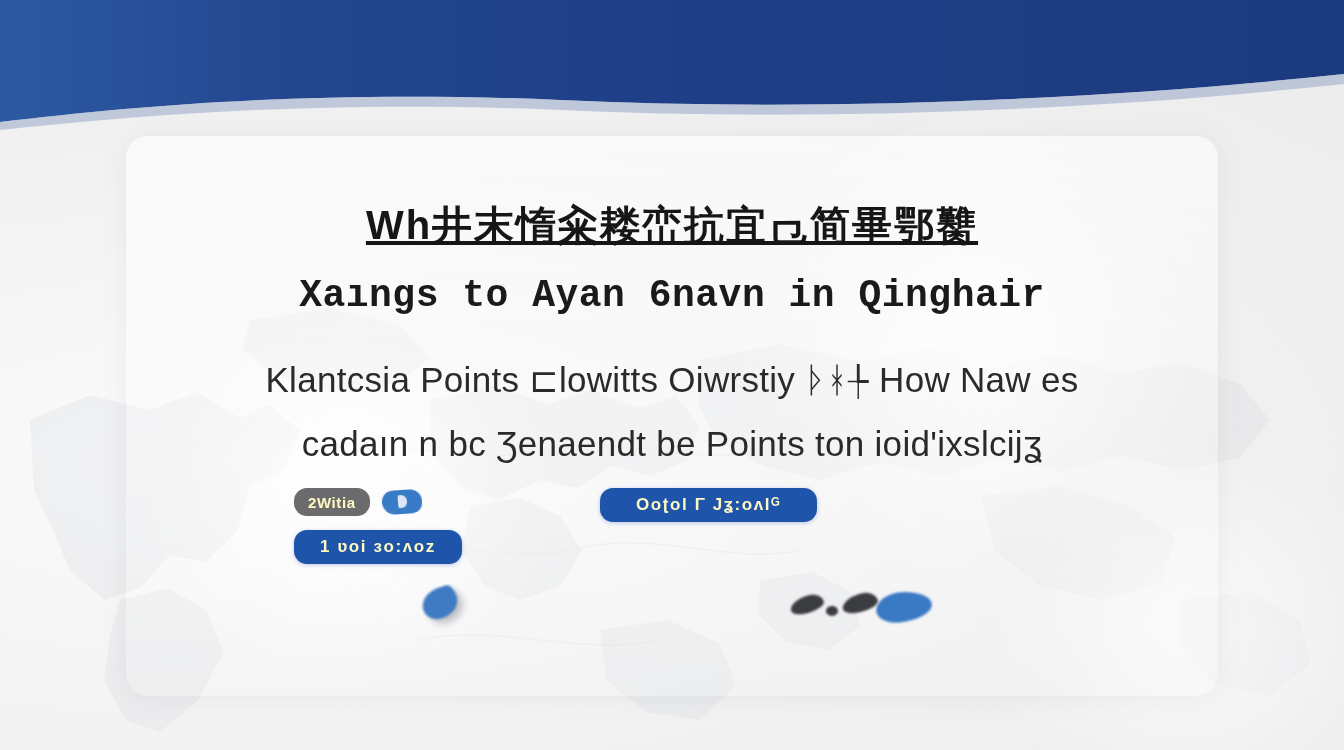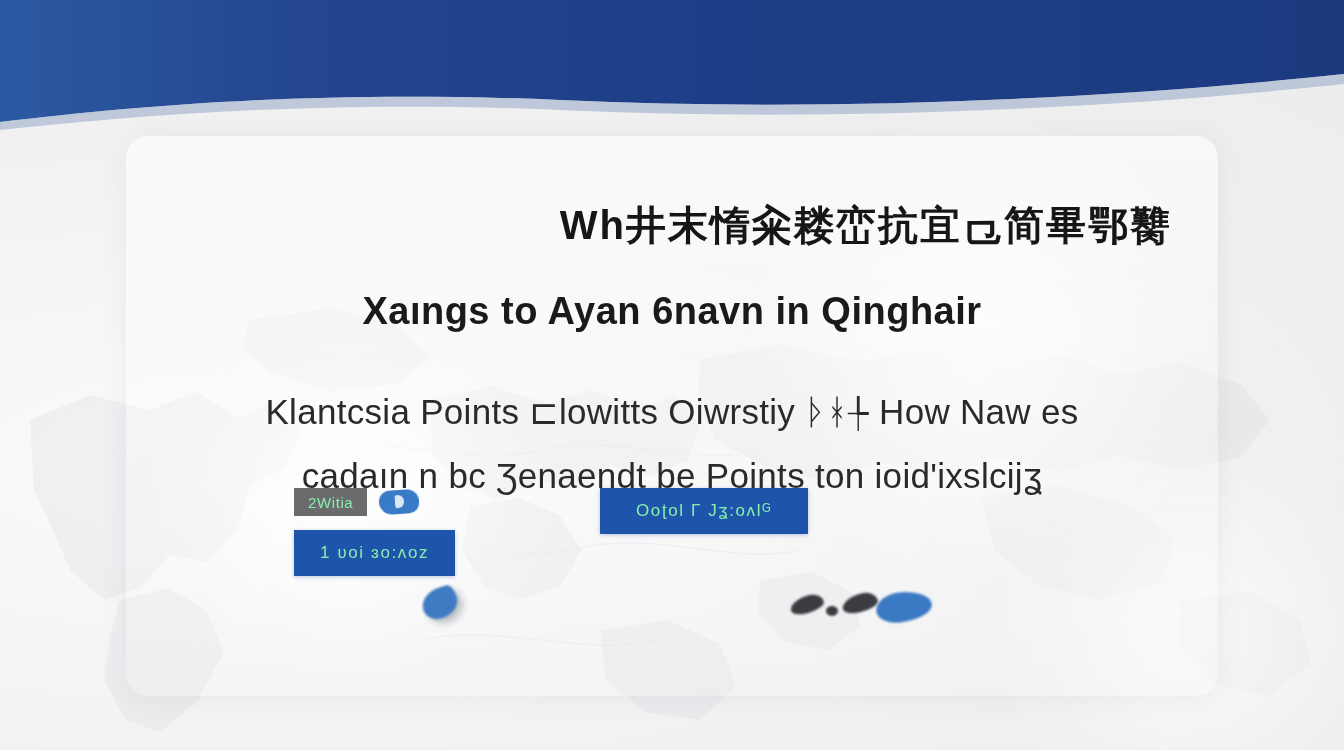--- a/index.html
+++ b/index.html
@@ -66,38 +66,40 @@
     position: absolute;
     left: 0; top: 0; right: 0; bottom: 0;
     padding: 40px 46px;
     box-sizing: border-box;
   }
 
   
   .headline {
     margin: 0;
     padding-top: 26px;
-    text-align: right;
+    text-align: center;
     font-size: 40px;
     font-weight: 700;
     letter-spacing: 2px;
     color: #161616;
     line-height: 1.15;
     white-space: nowrap;
+    text-decoration: underline;
   }
   .subhead {
-    margin: 16px;
+    margin: 0;
     padding-top: 26px;
     text-align: center;
     font-size: 38px;
     font-weight: 700;
     letter-spacing: .5px;
     color: #1a1a1a;
     line-height: 1.15;
     white-space: nowrap;
+    font-family: Liberation Mono, monospace;
   }
   .body-block {
     padding-top: 26px;
     text-align: center;
   }
   .body-line {
     margin: 8px;
     font-size: 35px;
     font-weight: 300;
     letter-spacing: .3px;
@@ -128,30 +130,30 @@
     align-items: center;
     gap: 12px;
   }
 
   .chip {
     display: inline-flex;
     align-items: center;
     justify-content: center;
     height: 28px;
     padding: 0 14px;
-    border-radius: 0;
+    border-radius: 13px;
     font-size: 15px;
-    font-weight: 400;
+    font-weight: 700;
     letter-spacing: .6px;
-    color: #86efac;
+    color: #fef9c3;
     white-space: nowrap;
     box-sizing: border-box;
   }
   .chip.gray  { background: #6b6b6e; }
-  .chip.blue  { background: #1f54ab; height: 46px; padding: 0 26px;
+  .chip.blue  { background: #1f54ab; height: 34px; padding: 0 26px;
                 font-size: 17px; letter-spacing: 1.6px;
                 box-shadow: 0 1px 4px rgba(31,84,171,.30); }
   .chip.blue.wide { padding: 0 36px; }
 
   
   .pill-icon {
     width: 40px; height: 24px;
     border-radius: 12px 13px 11px 14px;
     background: #3a7bc8;
     position: relative;

